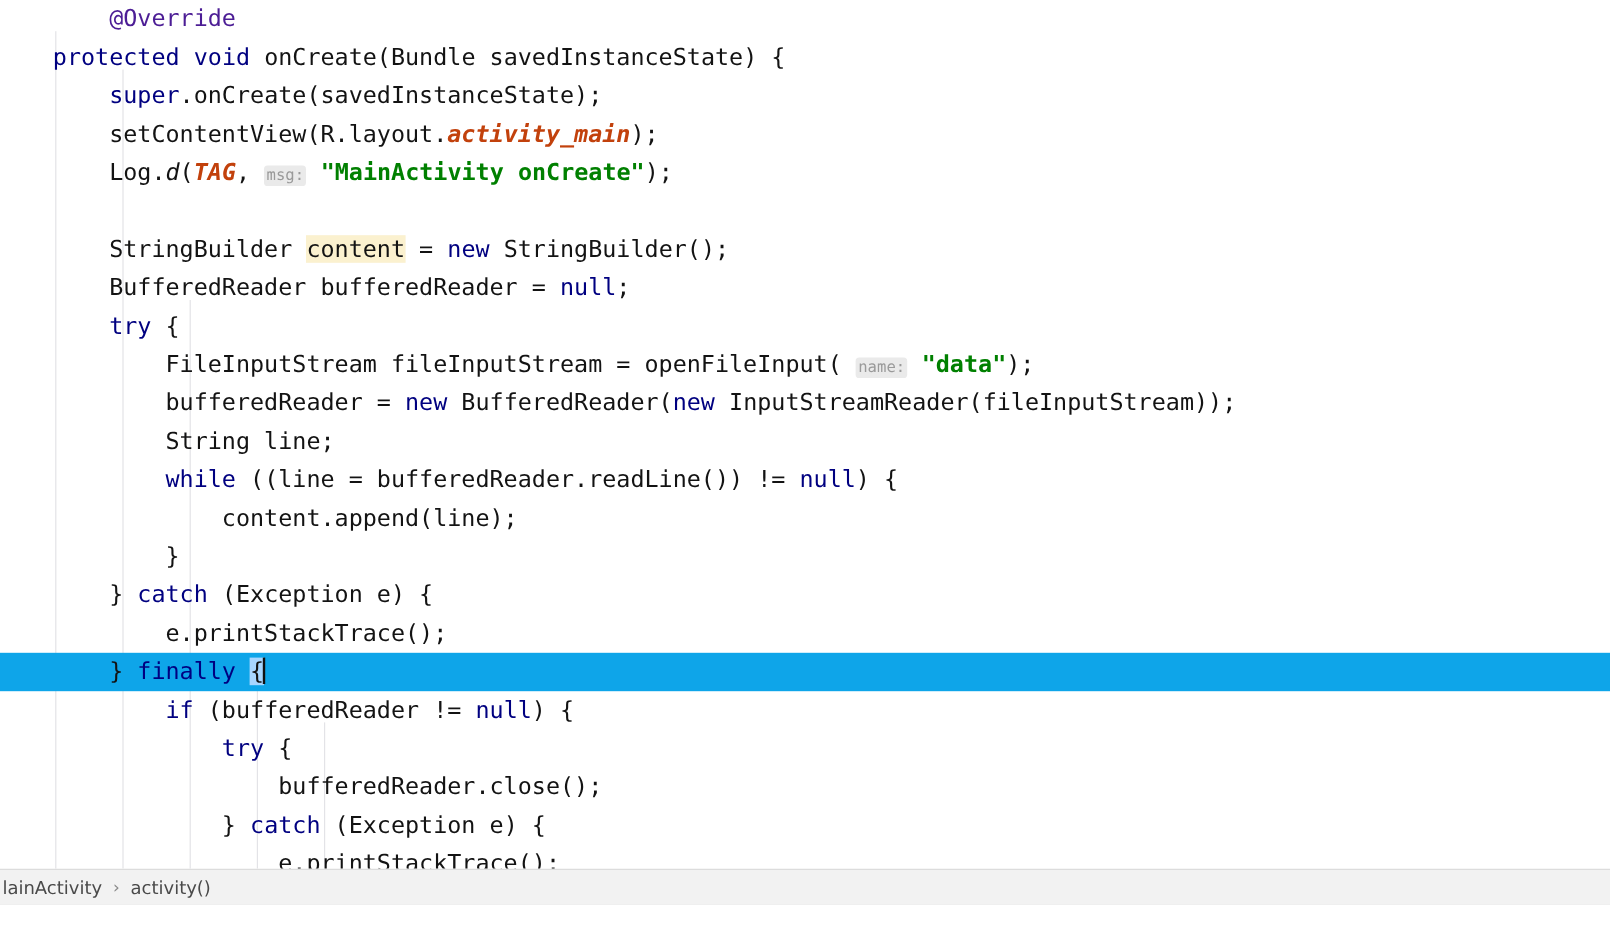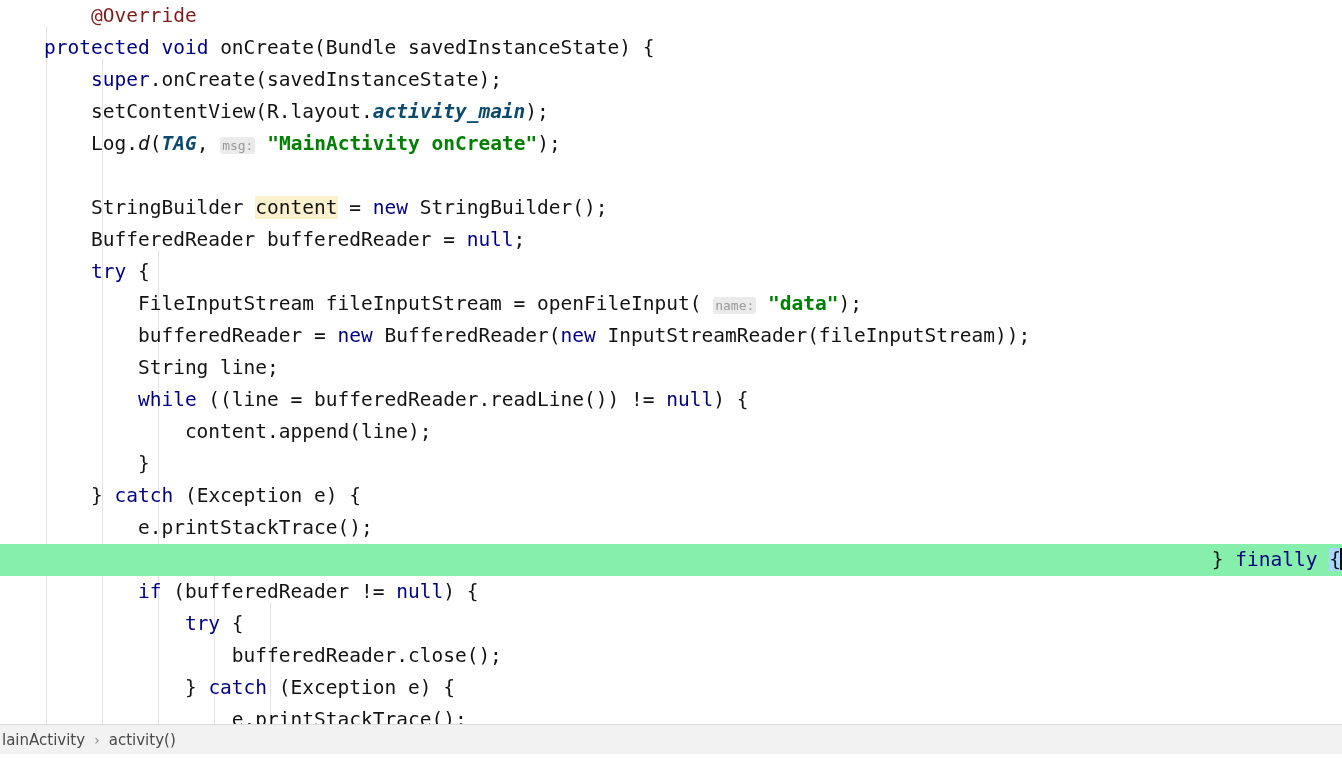--- a/index.html
+++ b/index.html
@@ -31,31 +31,31 @@
 
   .code{
     position:absolute;left:0;top:0;width:1342px;
     font-size:19.5px;line-height:32px;color:#131313;
     white-space:pre;
   }
   .line{
     position:relative;height:32px;padding-left:44px;box-sizing:border-box;
     white-space:pre;
   }
-  .line.caret-row{background:#86efac;text-align:right;}
+  .line.caret-row{background:#0ea5e9;}
   .line.caret-row::before{
     content:"";position:absolute;left:0;top:0;width:1342px;height:32px;
     background:#fdf8e3;z-index:-1;
   }
 
   
   .kw{color:#000080;font-weight:400;}
-  .ann{color:#7f1d1d;margin-top:12px;}
+  .ann{color:#4c1d95;margin-top:12px;}
   .str{color:#008000;font-weight:700;}
-  .fld{color:#0c4a6e;font-weight:700;font-style:italic;}
+  .fld{color:#c2410c;font-weight:700;font-style:italic;}
   .mth{color:#131313;font-style:italic;}
   .hint{
     color:#9a9a9a;background:#eaeaea;border-radius:3px;
     padding:1px 2px;font-size:13px;
   }
   .idhl{background:#fbf1cf;}
   .brace-hl{background:#a8d6ff;}
   .caret{
     display:inline-block;width:2px;height:22px;background:#111;
     vertical-align:-4px;margin-left:-1px;

